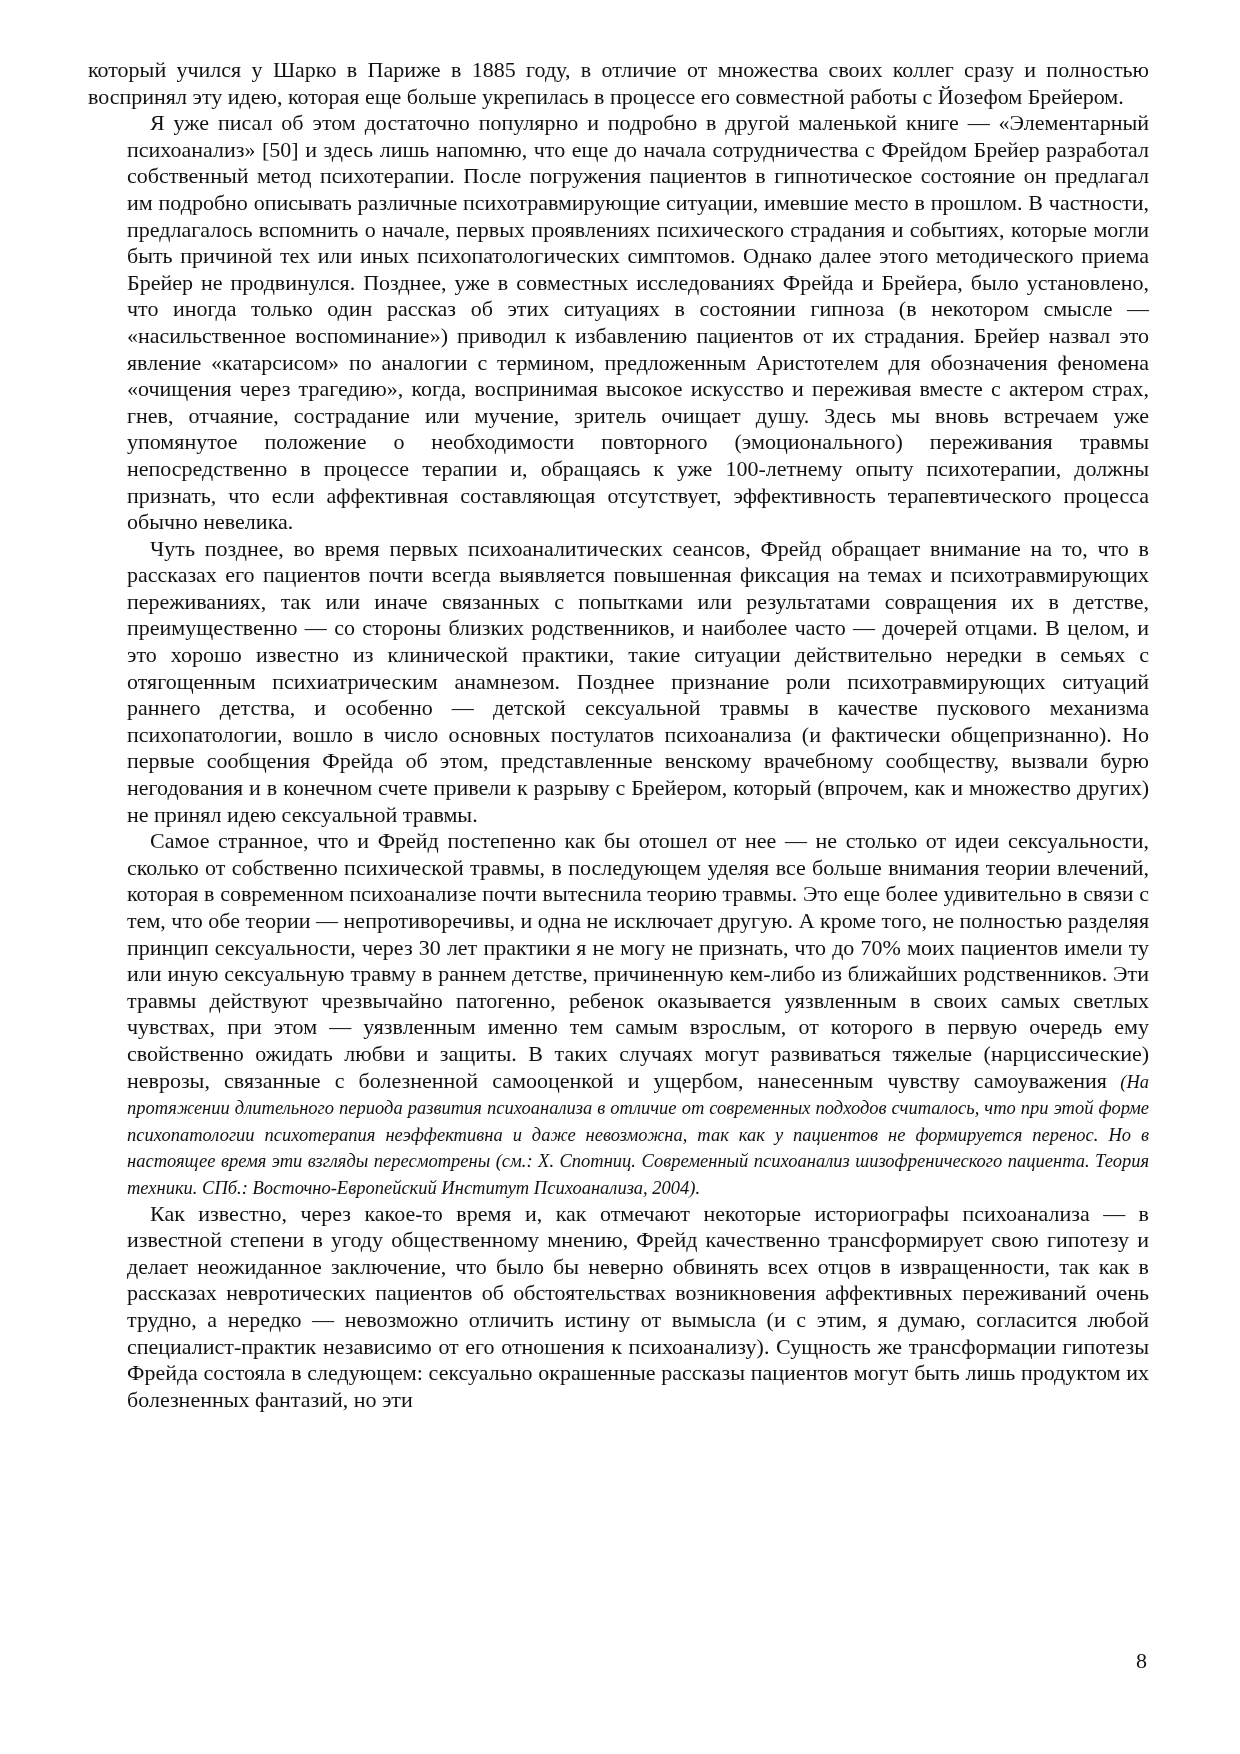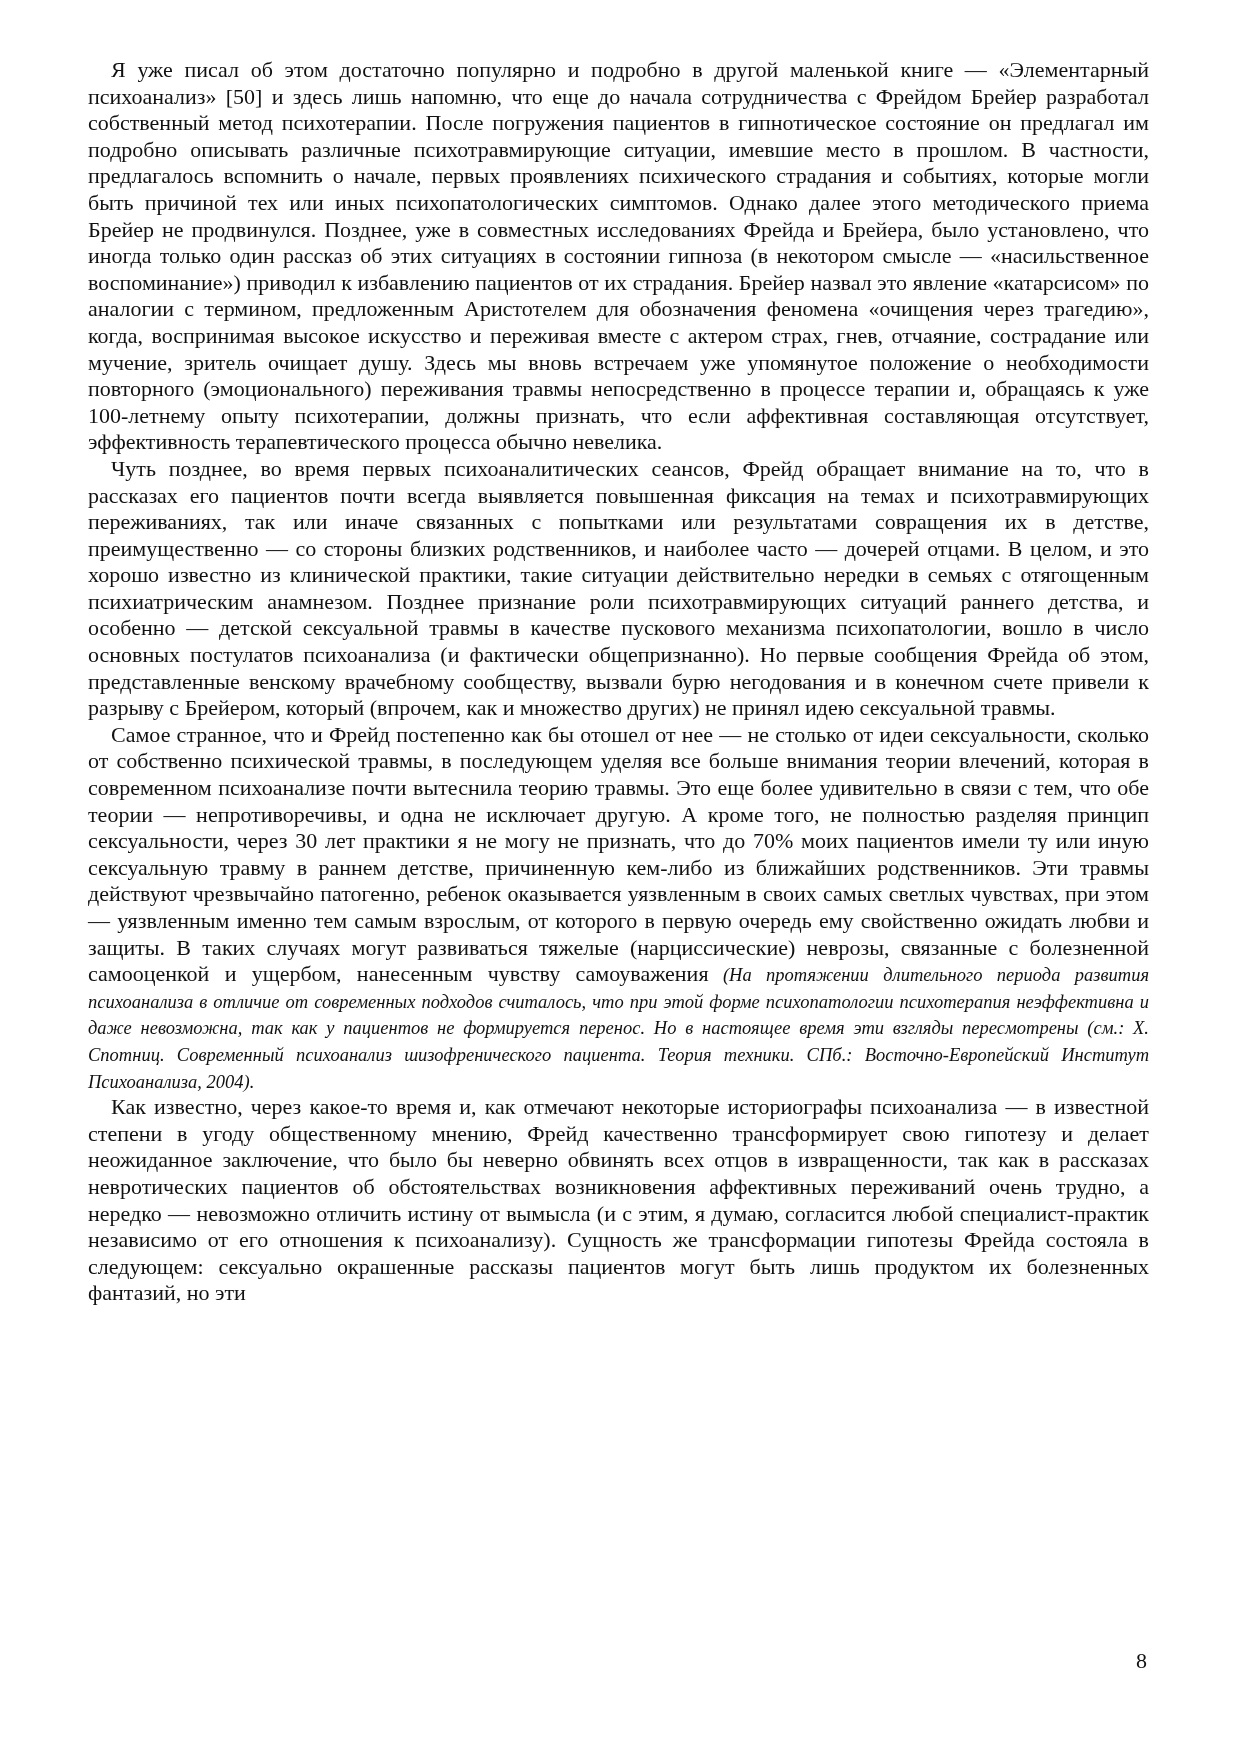--- a/index.html
+++ b/index.html
@@ -9,38 +9,39 @@
     left: 88px;
     top: 57px;
     width: 1061px;
     font-family: "Liberation Serif", "DejaVu Serif", serif;
     font-size: 22px;
     line-height: 26.6px;
     color: #111111;
     text-align: justify;
   }
   .page p { margin: 0; text-indent: 0; }
-  .page p.indent { text-indent: 23px; }
+  .page p.indent { text-indent: 23px; margin-left: 39px; }
   .note {
     font-style: italic;
     font-size: 18.5px;
     line-height: 21px;
   }
   .page-number {
     position: absolute;
     left: 1136px;
     top: 1648px;
     font-family: "Liberation Serif", "DejaVu Serif", serif;
     font-size: 22px;
     color: #111111;
   }
 </style>
 </head>
 <body>
 
 <div class="page">
+  <p>который учился у Шарко в Париже в 1885 году, в отличие от множества своих коллег сразу и полностью воспринял эту идею, которая еще больше укрепилась в процессе его совместной работы с Йозефом Брейером.</p>
   <p class="indent">Я уже писал об этом достаточно популярно и подробно в другой маленькой книге — «Элементарный психоанализ» [50] и здесь лишь напомню, что еще до начала сотрудничества с Фрейдом Брейер разработал собственный метод психотерапии. После погружения пациентов в гипнотическое состояние он предлагал им подробно описывать различные психотравмирующие ситуации, имевшие место в прошлом. В частности, предлагалось вспомнить о начале, первых проявлениях психического страдания и событиях, которые могли быть причиной тех или иных психопатологических симптомов. Однако далее этого методического приема Брейер не продвинулся. Позднее, уже в совместных исследованиях Фрейда и Брейера, было установлено, что иногда только один рассказ об этих ситуациях в состоянии гипноза (в некотором смысле — «насильственное воспоминание») приводил к избавлению пациентов от их страдания. Брейер назвал это явление «катарсисом» по аналогии с термином, предложенным Аристотелем для обозначения феномена «очищения через трагедию», когда, воспринимая высокое искусство и переживая вместе с актером страх, гнев, отчаяние, сострадание или мучение, зритель очищает душу. Здесь мы вновь встречаем уже упомянутое положение о необходимости повторного (эмоционального) переживания травмы непосредственно в процессе терапии и, обращаясь к уже 100-летнему опыту психотерапии, должны признать, что если аффективная составляющая отсутствует, эффективность терапевтического процесса обычно невелика.</p>
   <p class="indent">Чуть позднее, во время первых психоаналитических сеансов, Фрейд обращает внимание на то, что в рассказах его пациентов почти всегда выявляется повышенная фиксация на темах и психотравмирующих переживаниях, так или иначе связанных с попытками или результатами совращения их в детстве, преимущественно — со стороны близких родственников, и наиболее часто — дочерей отцами. В целом, и это хорошо известно из клинической практики, такие ситуации действительно нередки в семьях с отягощенным психиатрическим анамнезом. Позднее признание роли психотравмирующих ситуаций раннего детства, и особенно — детской сексуальной травмы в качестве пускового механизма психопатологии, вошло в число основных постулатов психоанализа (и фактически общепризнанно). Но первые сообщения Фрейда об этом, представленные венскому врачебному сообществу, вызвали бурю негодования и в конечном счете привели к разрыву с Брейером, который (впрочем, как и множество других) не принял идею сексуальной травмы.</p>
   <p class="indent"><span>Самое странное, что и Фрейд постепенно как бы отошел от нее — не столько от идеи сексуальности, сколько от собственно психической травмы, в последующем уделяя все больше внимания теории влечений, которая в современном психоанализе почти вытеснила теорию травмы. Это еще более удивительно в связи с тем, что обе теории — непротиворечивы, и одна не исключает другую. А кроме того, не полностью разделяя принцип сексуальности, через 30 лет практики я не могу не признать, что до 70% моих пациентов имели ту или иную сексуальную травму в раннем детстве, причиненную кем-либо из ближайших родственников. Эти травмы действуют чрезвычайно патогенно, ребенок оказывается уязвленным в своих самых светлых чувствах, при этом — уязвленным именно тем самым взрослым, от которого в первую очередь ему свойственно ожидать любви и защиты. В таких случаях могут развиваться тяжелые (нарциссические) неврозы, связанные с болезненной самооценкой и ущербом, нанесенным чувству самоуважения</span><span class="note"> (На протяжении длительного периода развития психоанализа в отличие от современных подходов считалось, что при этой форме психопатологии психотерапия неэффективна и даже невозможна, так как у пациентов не формируется перенос. Но в настоящее время эти взгляды пересмотрены (см.: Х. Спотниц. Современный психоанализ шизофренического пациента. Теория техники. СПб.: Восточно-Европейский Институт Психоанализа, 2004).</span></p>
   <p class="indent">Как известно, через какое-то время и, как отмечают некоторые историографы психоанализа — в известной степени в угоду общественному мнению, Фрейд качественно трансформирует свою гипотезу и делает неожиданное заключение, что было бы неверно обвинять всех отцов в извращенности, так как в рассказах невротических пациентов об обстоятельствах возникновения аффективных переживаний очень трудно, а нередко — невозможно отличить истину от вымысла (и с этим, я думаю, согласится любой специалист-практик независимо от его отношения к психоанализу). Сущность же трансформации гипотезы Фрейда состояла в следующем: сексуально окрашенные рассказы пациентов могут быть лишь продуктом их болезненных фантазий, но эти</p>
 </div>
 
 <div class="page-number">8</div>
 
 </body></html>

